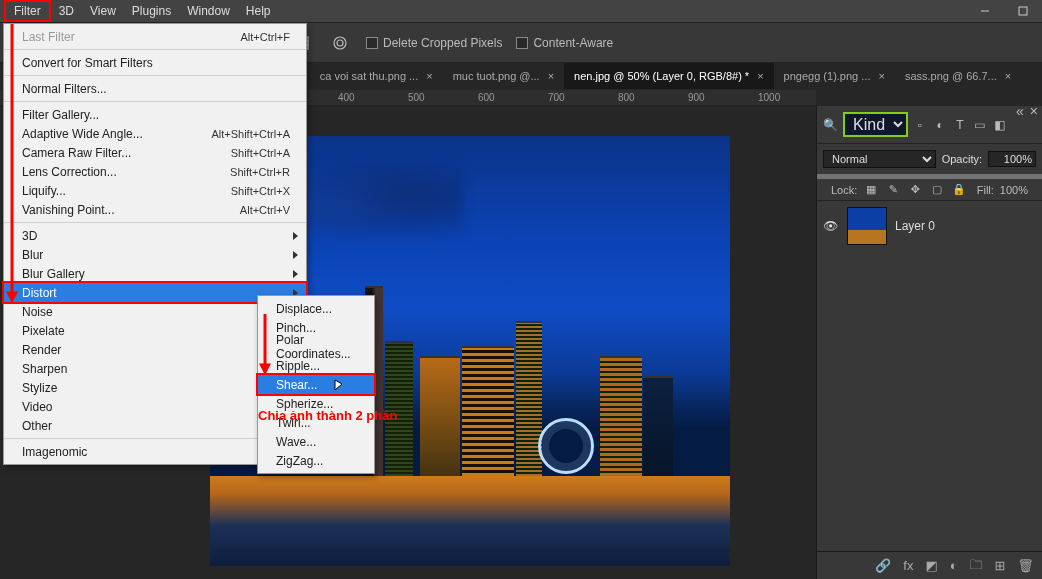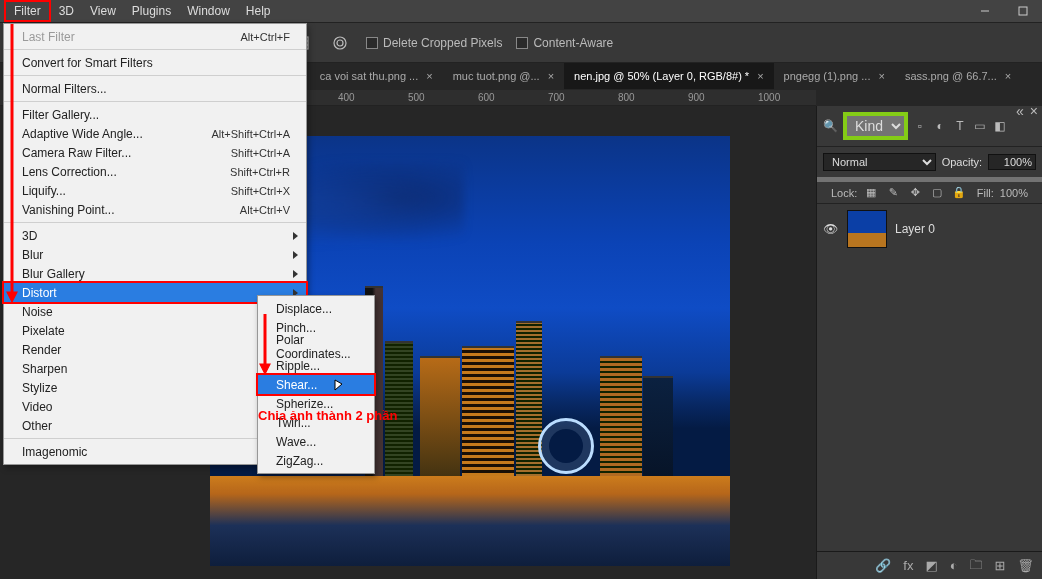--- a/index.html
+++ b/index.html
@@ -64,21 +64,21 @@
 .anno { color: #ff0000; font-weight: bold; font-size: 13px; position: absolute; }
 
 
 .right { position: absolute; top: 106px; right: 0; width: 226px; bottom: 0; background: #383838; border-left: 1px solid #1a1a1a; }
 .right .mini { position: absolute; top: -3px; right: 4px; display: flex; gap: 6px; }
 .right .mini span { font-size: 14px; color: #bbb; }
 .ptabs { display: flex; border-bottom: 1px solid #222; background: #2e2e2e;}
 .ptabs div { padding: 6px 12px; font-size: 11px; color: #bbb; }
 .ptabs div.active { background: #383838; color: #eee; }
 .srch { display: flex; align-items: center; gap: 4px; padding: 6px 6px; border-bottom: 1px solid #222; }
-.srch select { background: #737373; color: #ddd; border: 4px solid #84cc16; font-size: 14px; padding: 1px 4px; }
+.srch select { background: #0f172a; color: #ddd; border: 2px solid #84cc16; font-size: 16px; padding: 1px 4px; }
 .srch .ico { width: 16px; height: 16px; display: flex; align-items: center; justify-content: center; color: #bbb; }
 .blend { display: flex; align-items: center; gap: 6px; padding: 6px 6px; border-bottom: 5px solid #737373; font-size: 11px; }
 .blend select { flex: 1; background: #262626; color: #ddd; border: 1px solid #111; padding: 1px 4px; font-size: 11px;}
 .blend .pct { width: 48px; background: #262626; border: 1px solid #111; color: #ddd; padding: 1px 3px; text-align: right; }
 .lock { display: flex; align-items: center; gap: 6px; padding: 4px 14px; border-bottom: 1px solid #222; font-size: 11px; color: #bbb; }
 .lock .ico { width: 16px; text-align: center; }
 .layer-row { display: flex; align-items: center; padding: 6px 6px; gap: 8px; }
 .layer-row .eye { width: 16px; color: #ddd; }
 .layer-row .thumb { width: 40px; height: 38px; border: 1px solid #111; background: linear-gradient(180deg,#0b3fa6 60%,#b8751f 60%); }
 .layer-row .name { color: #ddd; }

